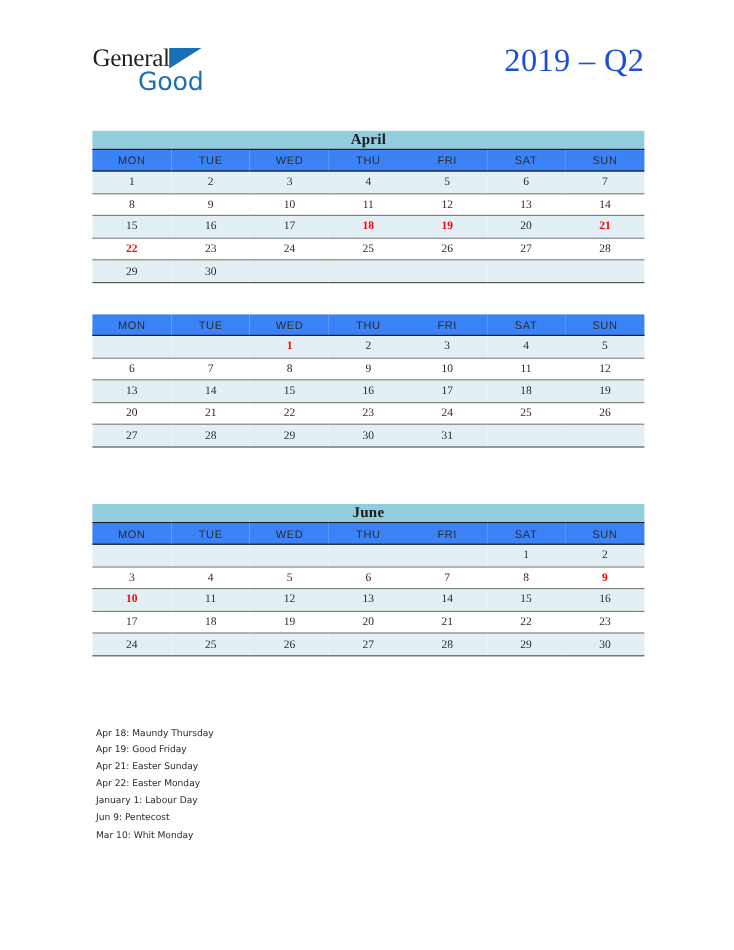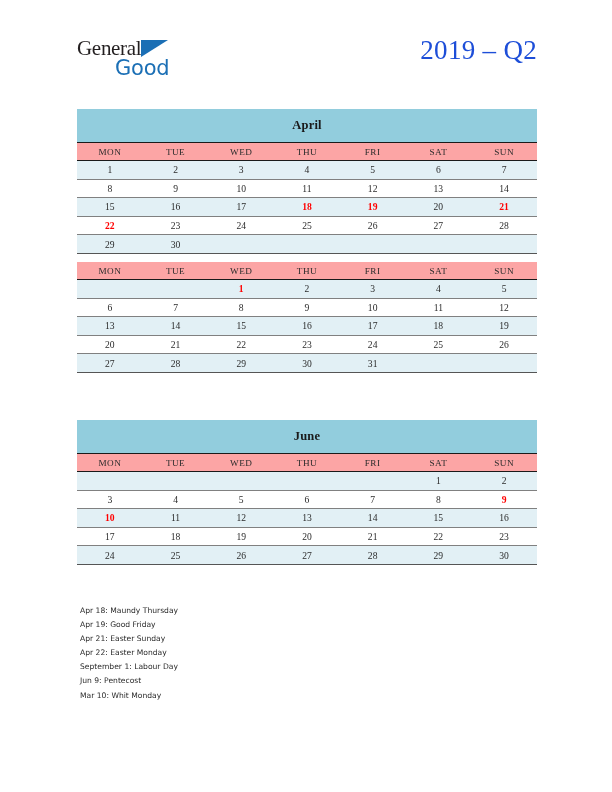--- a/index.html
+++ b/index.html
@@ -100,30 +100,30 @@
   .cal-may   { top: 262px; }
   .cal-june  { top: 420px; }
 
   .cal .month-band td {
     background: #92cddd;
     text-align: center;
     font-family: "Liberation Serif", serif;
     font-weight: bold;
     font-size: 12.5px;
     color: #1a1a1a;
-    height: 33px;
+    height: 15px;
     padding: 0;
     border: none;
     border-bottom: 1.3px solid #1a1a1a;
     letter-spacing: 0.2px;
   }
 
   .cal .dow th {
-    background: #fca5a5;
-    font-family: Liberation Serif, serif;
+    background: #3b82f6;
+    font-family: Liberation Sans, sans-serif;
     font-weight: normal;
     font-size: 9.2px;
     color: #2b2b2b;
     height: 17px;
     padding: 0;
     text-align: center;
     border: none;
     border-bottom: 1.3px solid #1a1a1a;
     letter-spacing: 0.5px;
   }
@@ -362,16 +362,16 @@
         <td class="day">30</td>
       </tr>
     </tbody>
 </table>
 
 <div class="holiday-list">
     <div class="hl-item">Apr 18: Maundy Thursday</div>
     <div class="hl-item">Apr 19: Good Friday</div>
     <div class="hl-item">Apr 21: Easter Sunday</div>
     <div class="hl-item">Apr 22: Easter Monday</div>
-    <div class="hl-item">September 1: Labour Day</div>
+    <div class="hl-item">January 1: Labour Day</div>
     <div class="hl-item">Jun 9: Pentecost</div>
     <div class="hl-item">Mar 10: Whit Monday</div>
   </div>
 
 </body></html>

